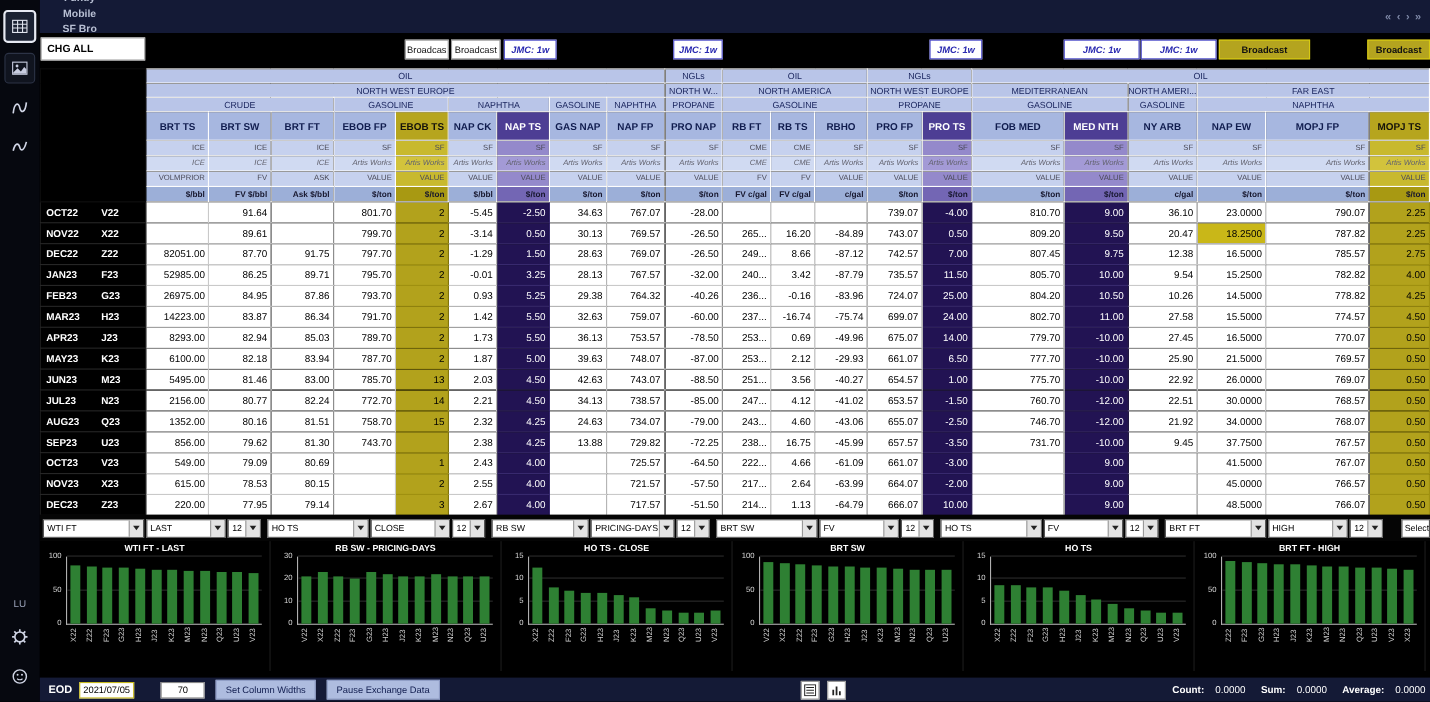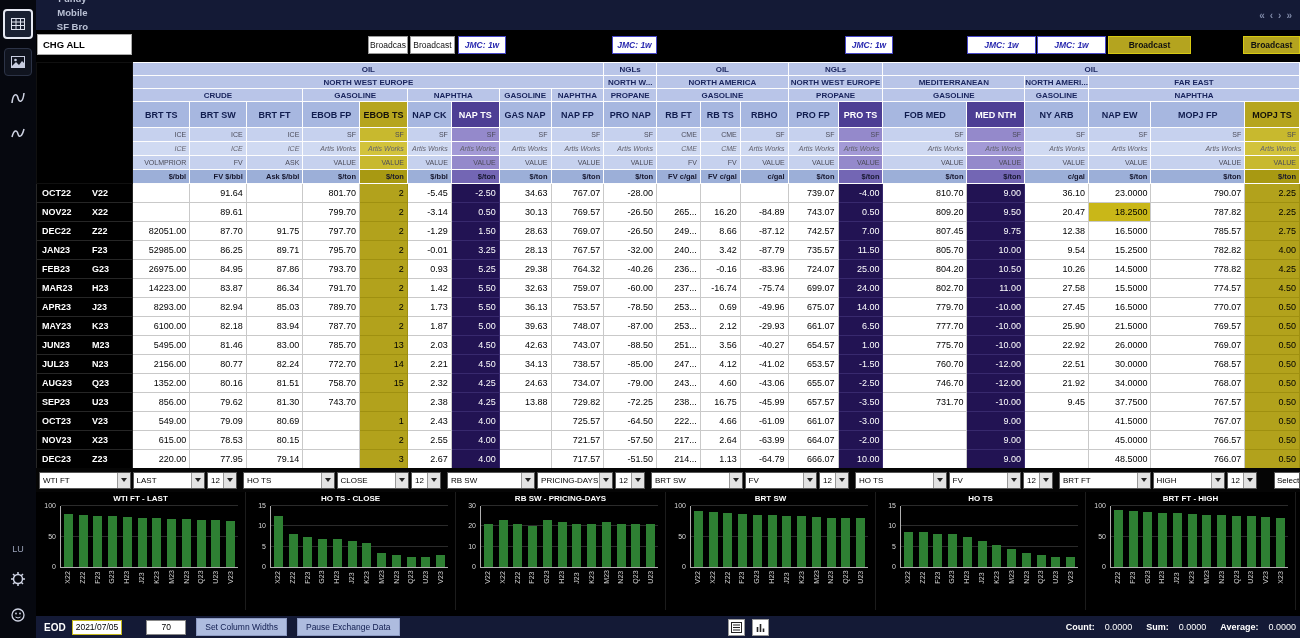--- a/index.html
+++ b/index.html
@@ -29,21 +29,21 @@
   .tbox{position:absolute;top:6px;height:18px;box-sizing:border-box;font-size:8.5px;line-height:16px;text-align:center;overflow:hidden;white-space:nowrap;}
   .k-plain{background:#fff;border:1px solid #999;color:#111;}
   .k-jmc{background:#fff;border:1px solid #4747c8;color:#2a2ab0;font-style:italic;font-weight:bold;}
   .k-yellow{background:#b4a41f;border:1px solid #d8ca12;color:#111;font-weight:bold;}
 
   
   #tablewrap{position:absolute;left:36px;top:62px;width:1264px;height:406px;overflow:hidden;background:#000;}
   table{border-collapse:collapse;table-layout:fixed;}
   th,td{box-sizing:border-box;overflow:hidden;white-space:nowrap;}
   .corner{background:#000;border:1px solid #101010;}
-  .grp{background:#b9c5e8;border:1px solid #fdfdfd;font-size:8px;font-weight:bold;color:#18235c;height:13px;text-align:center;padding:0;}
+  .grp{background:#b9c5e8;border:1px solid #fdfdfd;font-size:8px;font-weight:normal;color:#18235c;height:13px;text-align:center;padding:0;}
   .colname{background:#a7b7e0;border:1px solid #fdfdfd;font-size:9px;font-weight:bold;color:#101c4e;height:26px;text-align:center;padding:0 1px;}
   .colname.purple{background:#4d3e94;color:#fff;}
   .colname.yellow{background:#b6a51e;color:#14120a;}
   .sub1,.sub2,.sub3{border:1px solid #fdfdfd;font-size:7px;color:#4a4a58;text-align:right;padding:0 3px;height:14px;font-weight:normal;}
   .sub1,.sub3{background:#c6d1ee;}
   .sub2{background:#d0daf2;font-style:italic;color:#62626e;}
   .units{background:#9cafd8;border:1px solid #fdfdfd;font-size:7.5px;color:#17172e;text-align:right;padding:0 3px;height:14px;font-weight:bold;}
   .sub1.s-purple,.sub3.s-purple{background:#9489cb;}
   .sub2.s-purple{background:#a39ad6;}
   .units.s-purple{background:#7366b4;}
@@ -877,20 +877,84 @@
           </div>
           <div class="xl">
             <span>U23</span>
           </div>
           <div class="xl">
             <span>V23</span>
           </div>
         </div>
       </div>
       <div class="chart">
+        <div class="ct">RB SW - PRICING-DAYS</div>
+        <div class="yt" style="top: 71px;">0</div>
+        <div class="yt" style="top: 50.6667px;">10</div>
+        <div class="yt" style="top: 30.3333px;">20</div>
+        <div class="yt" style="top: 10px;">30</div>
+        <div class="plot">
+          <div class="grid" style="bottom: 33.3333%;"></div>
+          <div class="grid" style="bottom: 66.6667%;"></div>
+          <div class="grid" style="bottom: 100%;"></div>
+          <div class="bars">
+            <div class="bar" style="height: 70%; background: rgb(46, 128, 51);"></div>
+            <div class="bar" style="height: 76.6667%; background: rgb(46, 128, 51);"></div>
+            <div class="bar" style="height: 70%; background: rgb(46, 128, 51);"></div>
+            <div class="bar" style="height: 66.6667%; background: rgb(46, 128, 51);"></div>
+            <div class="bar" style="height: 76.6667%; background: rgb(46, 128, 51);"></div>
+            <div class="bar" style="height: 73.3333%; background: rgb(46, 128, 51);"></div>
+            <div class="bar" style="height: 70%; background: rgb(46, 128, 51);"></div>
+            <div class="bar" style="height: 70%; background: rgb(46, 128, 51);"></div>
+            <div class="bar" style="height: 73.3333%; background: rgb(46, 128, 51);"></div>
+            <div class="bar" style="height: 70%; background: rgb(46, 128, 51);"></div>
+            <div class="bar" style="height: 70%; background: rgb(46, 128, 51);"></div>
+            <div class="bar" style="height: 70%; background: rgb(46, 128, 51);"></div>
+          </div>
+        </div>
+        <div class="xls">
+          <div class="xl">
+            <span>V22</span>
+          </div>
+          <div class="xl">
+            <span>X22</span>
+          </div>
+          <div class="xl">
+            <span>Z22</span>
+          </div>
+          <div class="xl">
+            <span>F23</span>
+          </div>
+          <div class="xl">
+            <span>G23</span>
+          </div>
+          <div class="xl">
+            <span>H23</span>
+          </div>
+          <div class="xl">
+            <span>J23</span>
+          </div>
+          <div class="xl">
+            <span>K23</span>
+          </div>
+          <div class="xl">
+            <span>M23</span>
+          </div>
+          <div class="xl">
+            <span>N23</span>
+          </div>
+          <div class="xl">
+            <span>Q23</span>
+          </div>
+          <div class="xl">
+            <span>U23</span>
+          </div>
+        </div>
+      </div>
+      <div class="chart">
         <div class="ct">HO TS - CLOSE</div>
         <div class="yt" style="top: 71px;">0</div>
         <div class="yt" style="top: 50.6667px;">5</div>
         <div class="yt" style="top: 30.3333px;">10</div>
         <div class="yt" style="top: 10px;">15</div>
         <div class="plot">
           <div class="grid" style="bottom: 33.3333%;"></div>
           <div class="grid" style="bottom: 66.6667%;"></div>
           <div class="grid" style="bottom: 100%;"></div>
           <div class="bars">
@@ -937,84 +1001,20 @@
             <span>N23</span>
           </div>
           <div class="xl">
             <span>Q23</span>
           </div>
           <div class="xl">
             <span>U23</span>
           </div>
           <div class="xl">
             <span>V23</span>
-          </div>
-        </div>
-      </div>
-      <div class="chart">
-        <div class="ct">RB SW - PRICING-DAYS</div>
-        <div class="yt" style="top: 71px;">0</div>
-        <div class="yt" style="top: 50.6667px;">10</div>
-        <div class="yt" style="top: 30.3333px;">20</div>
-        <div class="yt" style="top: 10px;">30</div>
-        <div class="plot">
-          <div class="grid" style="bottom: 33.3333%;"></div>
-          <div class="grid" style="bottom: 66.6667%;"></div>
-          <div class="grid" style="bottom: 100%;"></div>
-          <div class="bars">
-            <div class="bar" style="height: 70%; background: rgb(46, 128, 51);"></div>
-            <div class="bar" style="height: 76.6667%; background: rgb(46, 128, 51);"></div>
-            <div class="bar" style="height: 70%; background: rgb(46, 128, 51);"></div>
-            <div class="bar" style="height: 66.6667%; background: rgb(46, 128, 51);"></div>
-            <div class="bar" style="height: 76.6667%; background: rgb(46, 128, 51);"></div>
-            <div class="bar" style="height: 73.3333%; background: rgb(46, 128, 51);"></div>
-            <div class="bar" style="height: 70%; background: rgb(46, 128, 51);"></div>
-            <div class="bar" style="height: 70%; background: rgb(46, 128, 51);"></div>
-            <div class="bar" style="height: 73.3333%; background: rgb(46, 128, 51);"></div>
-            <div class="bar" style="height: 70%; background: rgb(46, 128, 51);"></div>
-            <div class="bar" style="height: 70%; background: rgb(46, 128, 51);"></div>
-            <div class="bar" style="height: 70%; background: rgb(46, 128, 51);"></div>
-          </div>
-        </div>
-        <div class="xls">
-          <div class="xl">
-            <span>V22</span>
-          </div>
-          <div class="xl">
-            <span>X22</span>
-          </div>
-          <div class="xl">
-            <span>Z22</span>
-          </div>
-          <div class="xl">
-            <span>F23</span>
-          </div>
-          <div class="xl">
-            <span>G23</span>
-          </div>
-          <div class="xl">
-            <span>H23</span>
-          </div>
-          <div class="xl">
-            <span>J23</span>
-          </div>
-          <div class="xl">
-            <span>K23</span>
-          </div>
-          <div class="xl">
-            <span>M23</span>
-          </div>
-          <div class="xl">
-            <span>N23</span>
-          </div>
-          <div class="xl">
-            <span>Q23</span>
-          </div>
-          <div class="xl">
-            <span>U23</span>
           </div>
         </div>
       </div>
       <div class="chart">
         <div class="ct">BRT SW</div>
         <div class="yt" style="top: 71px;">0</div>
         <div class="yt" style="top: 40.5px;">50</div>
         <div class="yt" style="top: 10px;">100</div>
         <div class="plot">
           <div class="grid" style="bottom: 50%;"></div>

